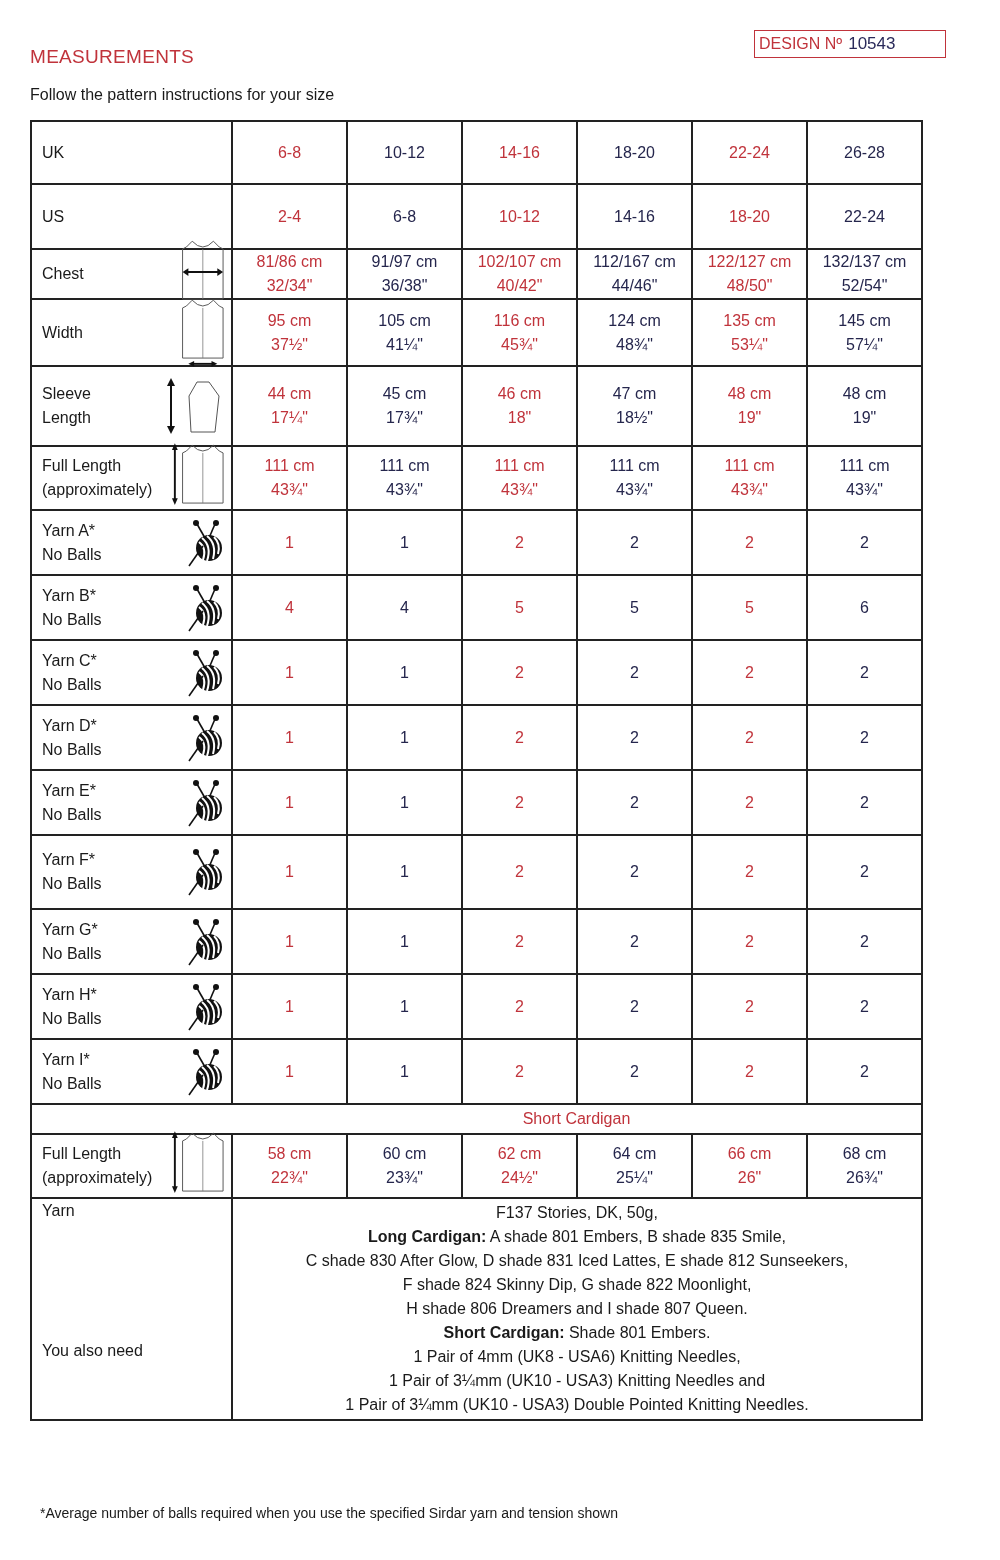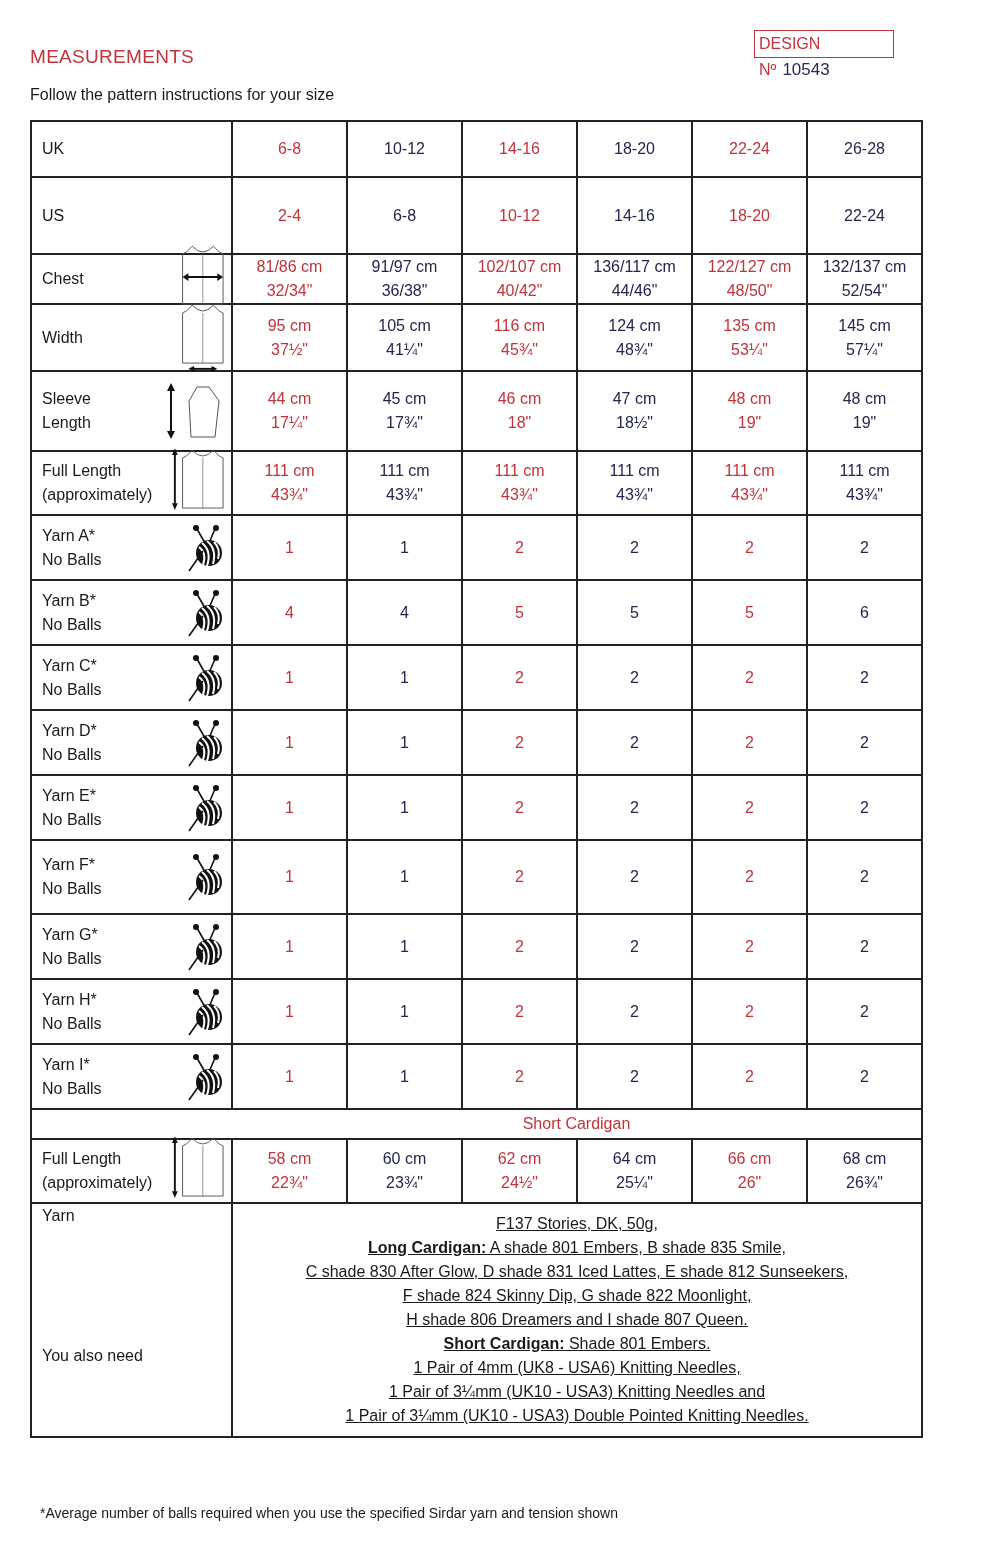--- a/index.html
+++ b/index.html
@@ -1,31 +1,31 @@
 <!DOCTYPE html>
 <html><head>
 <meta charset="utf-8">
 <style>
   html, body { margin: 0; padding: 0; background: #ffffff; }
   body { width: 1000px; height: 1560px; position: relative; font-family: "Liberation Sans", sans-serif; color: #1a1a1a; overflow: hidden; }
   .title { position: absolute; left: 30px; top: 46px; font-size: 19px; color: #c0333b; letter-spacing: 0.3px; }
-  .design-box { position: absolute; left: 754px; top: 30px; width: 140px; height: 28px; border: 1.5px solid #c0333b; box-sizing: border-box; font-size: 16px; line-height: 26px; padding-left: 4px; }
+  .design-box { position: absolute; left: 754px; top: 30px; width: 192px; height: 28px; border: 1.5px solid #c0333b; box-sizing: border-box; font-size: 16px; line-height: 26px; padding-left: 4px; }
   .design-box .lbl { color: #c0333b; }
   .design-box .num { color: #2a2a5a; margin-left: 6px; font-size: 17px; }
   .subtitle { position: absolute; left: 30px; top: 86px; font-size: 16px; color: #1a1a1a; }
   table.m { position: absolute; left: 30px; top: 120px; width: 893px; border-collapse: collapse; table-layout: fixed; }
   table.m td { border: 2px solid #222; text-align: center; vertical-align: middle; font-size: 16px; line-height: 24px; padding: 0; }
   table.m col.c0 { width: 201px; }
   table.m col.cs { width: 115px; }
   td.rowhead { text-align: left !important; padding-left: 10px !important; position: relative; font-size: 17px; }
   td.rowhead .ico { position: absolute; right: 6px; top: 50%; transform: translateY(-50%); }
   .red { color: #c0333b; }
   .navy { color: #25264d; }
   td.section { color: #c0333b; font-size: 17px; height: 28px; padding-left: 200px !important; }
-  td.text-cell { text-align: left; padding: 8px 4px !important; font-size: 17px; line-height: 24px; vertical-align: top !important; text-decoration: underline; }
+  td.text-cell { text-align: left; padding: 2px 4px !important; font-size: 17px; line-height: 24px; vertical-align: top !important; }
   td.label-cell { text-align: left !important; padding-left: 10px !important; font-size: 17px; vertical-align: top !important; position: relative; }
   .also { position: absolute; left: 10px; top: 140px; }
   b { font-weight: bold; }
   .foot { position: absolute; left: 40px; top: 1505px; font-size: 14px; color: #1a1a1a; }
 </style>
 </head>
 <body>
 
 <svg width="0" height="0" style="position:absolute">
   <defs>
@@ -55,30 +55,30 @@
   <colgroup>
       <col class="c0">
       <col class="cs">
       <col class="cs">
       <col class="cs">
       <col class="cs">
       <col class="cs">
       <col class="cs">
     </colgroup>
   <tbody id="tbody">
-      <tr style="height:56px">
+      <tr style="height:63px">
         <td class="rowhead">UK</td>
         <td class="red">6-8</td>
         <td class="navy">10-12</td>
         <td class="red">14-16</td>
         <td class="navy">18-20</td>
         <td class="red">22-24</td>
         <td class="navy">26-28</td>
       </tr>
-      <tr style="height:77px">
+      <tr style="height:65px">
         <td class="rowhead">US</td>
         <td class="red">2-4</td>
         <td class="navy">6-8</td>
         <td class="red">10-12</td>
         <td class="navy">14-16</td>
         <td class="red">18-20</td>
         <td class="navy">22-24</td>
       </tr>
       <tr style="height:46px">
         <td class="rowhead"><span>Chest</span><svg class="ico" width="54" height="72" viewBox="-8 0 56 72">
@@ -93,21 +93,21 @@
         </td>
         <td class="navy">
           <div>91/97 cm</div>
           <div>36/38"</div>
         </td>
         <td class="red">
           <div>102/107 cm</div>
           <div>40/42"</div>
         </td>
         <td class="navy">
-          <div>136/117 cm</div>
+          <div>112/167 cm</div>
           <div>44/46"</div>
         </td>
         <td class="red">
           <div>122/127 cm</div>
           <div>48/50"</div>
         </td>
         <td class="navy">
           <div>132/137 cm</div>
           <div>52/54"</div>
         </td>

